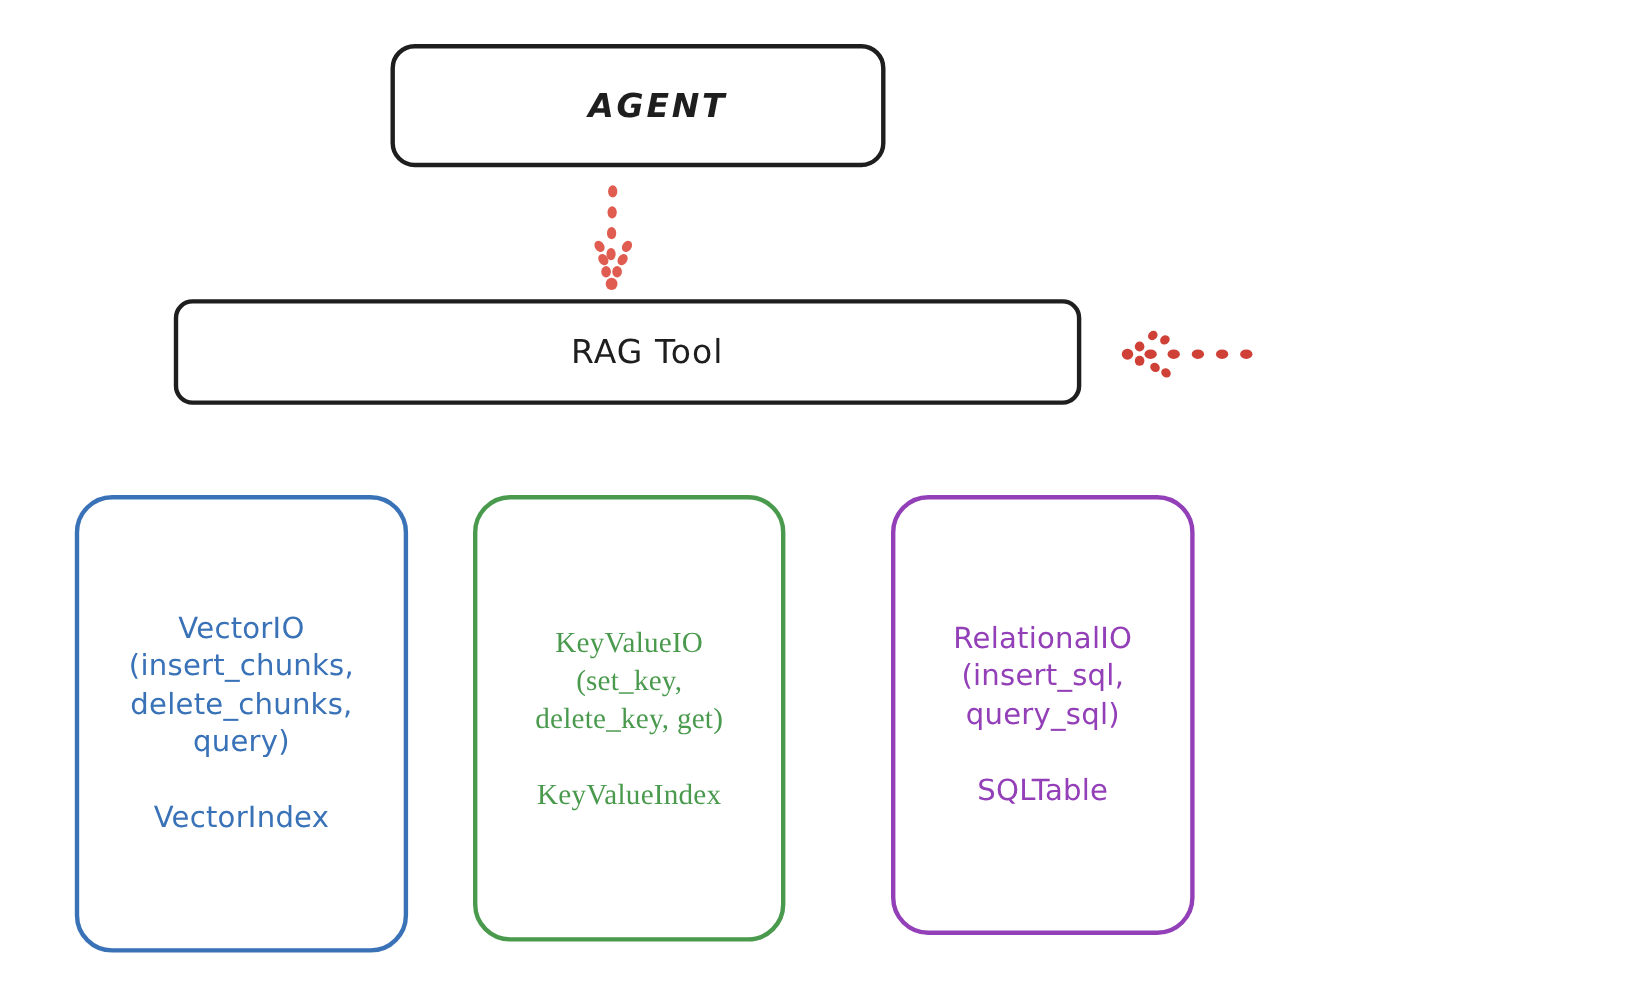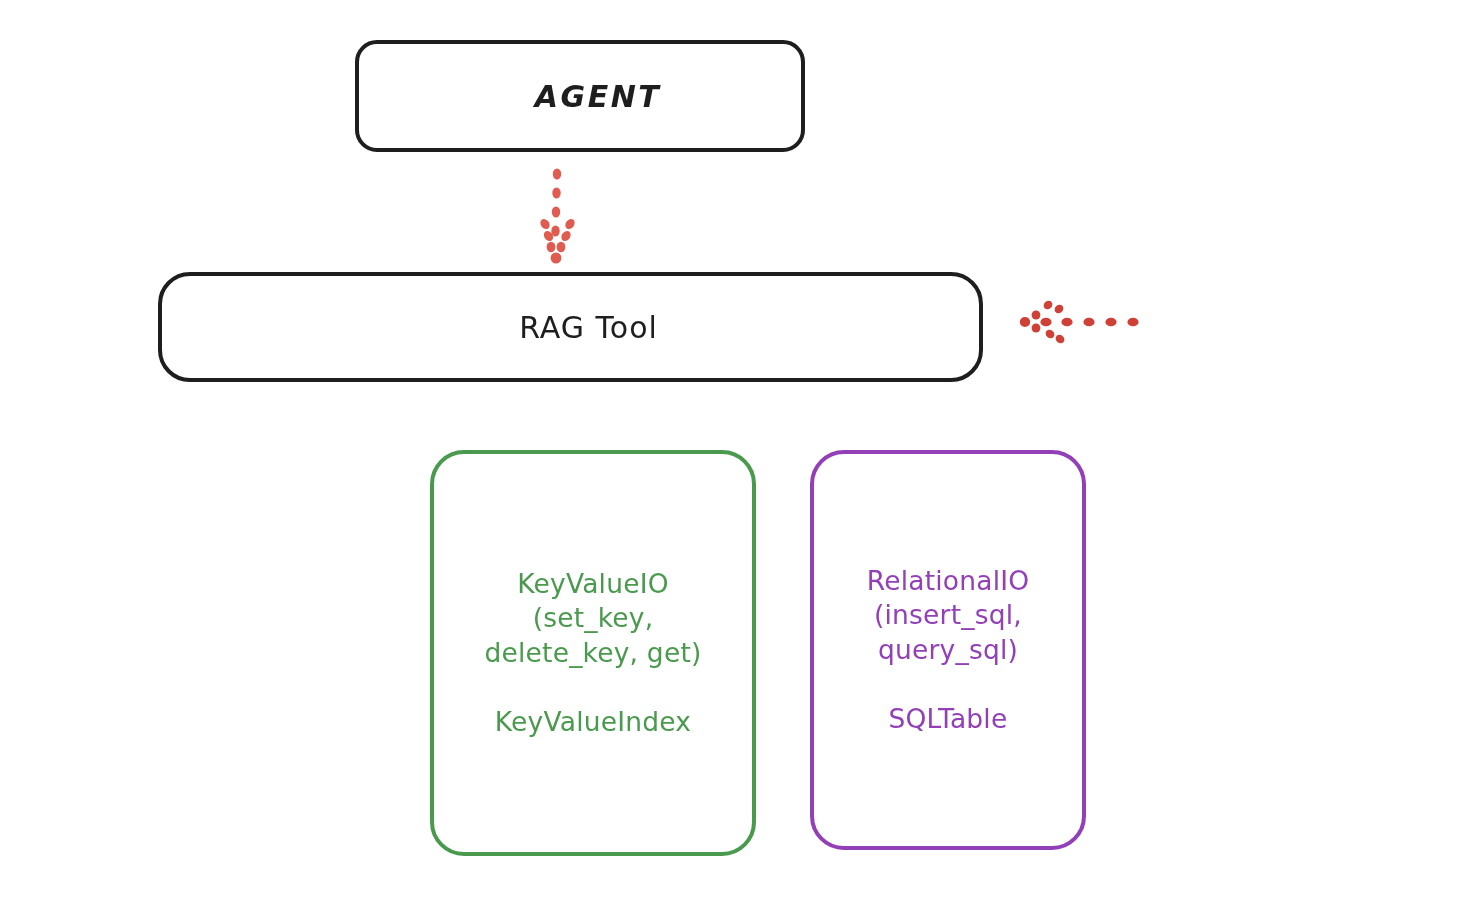--- a/index.html
+++ b/index.html
@@ -57,23 +57,23 @@
     font-weight: 600;
     letter-spacing: 2.5px;
     font-family: "DejaVu Sans", sans-serif;
   }
 
   
   #node-ragtool {
     left: 158px;
     top: 272px;
     width: 825px;
-    height: 110px;
+    height: 96px;
     border: 4.5px solid #1e1e1e;
-    border-radius: 32px;
+    border-radius: 17px;
   }
   #node-ragtool .node-label {
     color: #1e1e1e;
     font-size: 30px;
     font-weight: 500;
     letter-spacing: 1px;
   }
 
   
   .provider {
@@ -95,23 +95,24 @@
     top: 450px;
     width: 303px;
     height: 416px;
     border-color: #3a72b8;
   }
   #node-vectorio .node-label { color: #3a72b8; }
 
   #node-keyvalueio {
     left: 430px;
     top: 450px;
-    width: 326px;
+    width: 284px;
     height: 406px;
     border-color: #4a9a4e;
+    font-family: Liberation Serif, serif;
   }
   #node-keyvalueio .node-label { color: #4a9a4e; }
 
   #node-relationalio {
     left: 790px;
     top: 450px;
     width: 276px;
     height: 400px;
     border-color: #9340b8;
     margin-left: 20px;
@@ -149,20 +150,28 @@
 <div id="canvas">
 
   <div class="node" id="node-agent">
     <span class="node-label">AGENT</span>
   </div>
 
   <div class="node" id="node-ragtool">
     <span class="node-label">RAG Tool</span>
   </div>
 
+  <div class="node provider" id="node-vectorio">
+    <span class="node-label">VectorIO
+(insert_chunks,
+delete_chunks,
+query)
+
+VectorIndex</span>
+  </div>
 
   <div class="node provider" id="node-keyvalueio">
     <span class="node-label">KeyValueIO
 (set_key,
 delete_key, get)
 
 KeyValueIndex</span>
   </div>
 
   <div class="node provider" id="node-relationalio">

